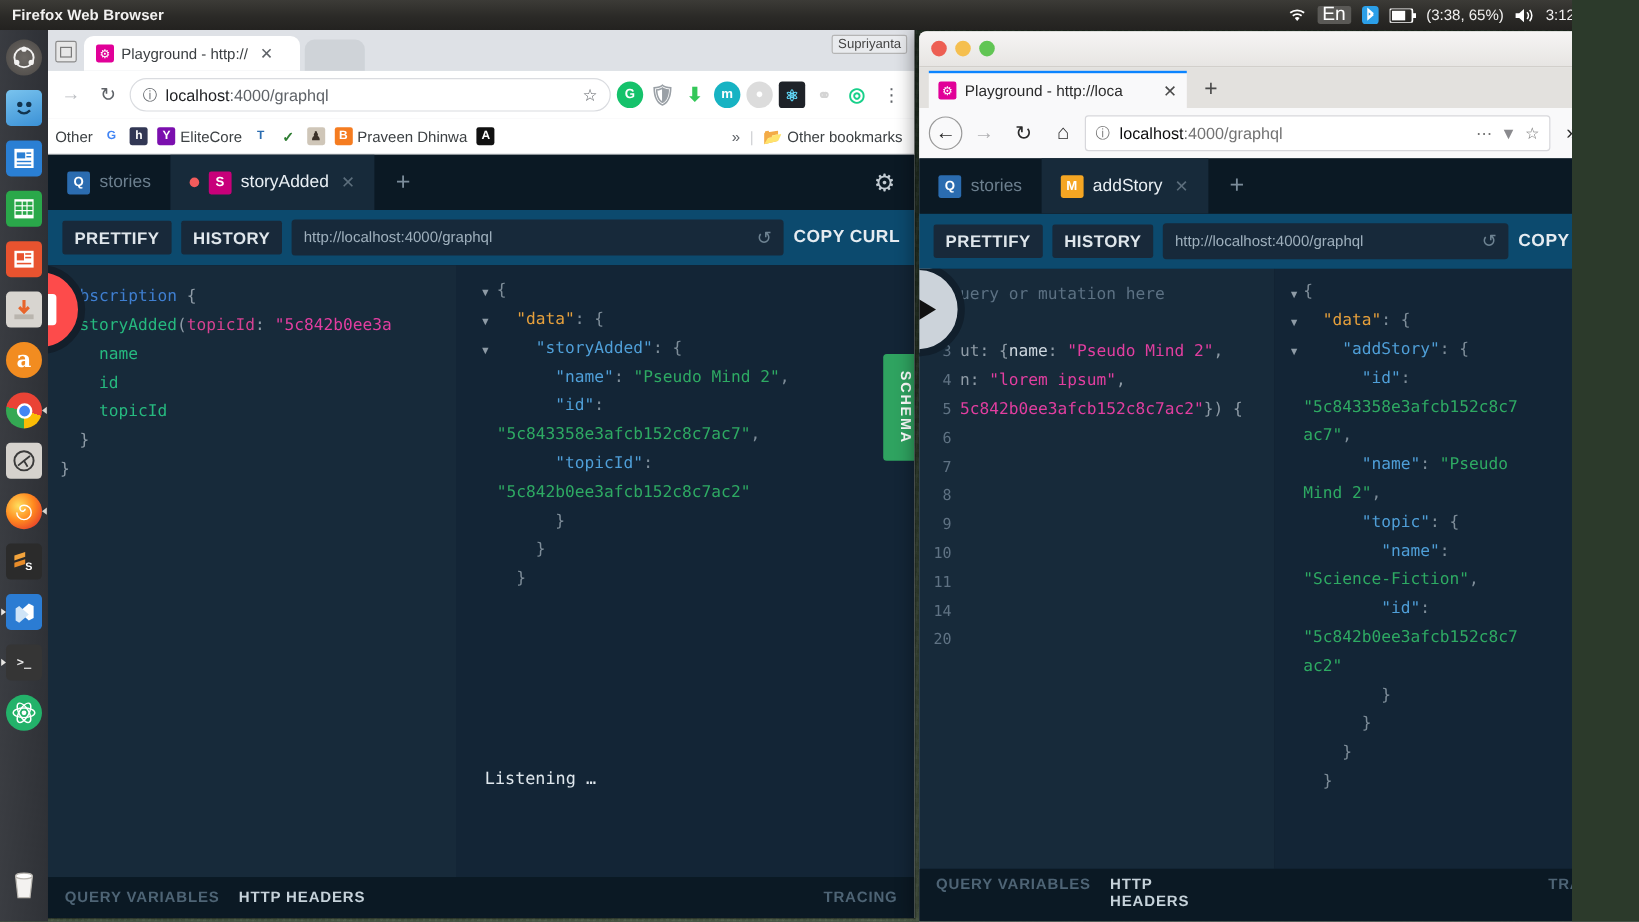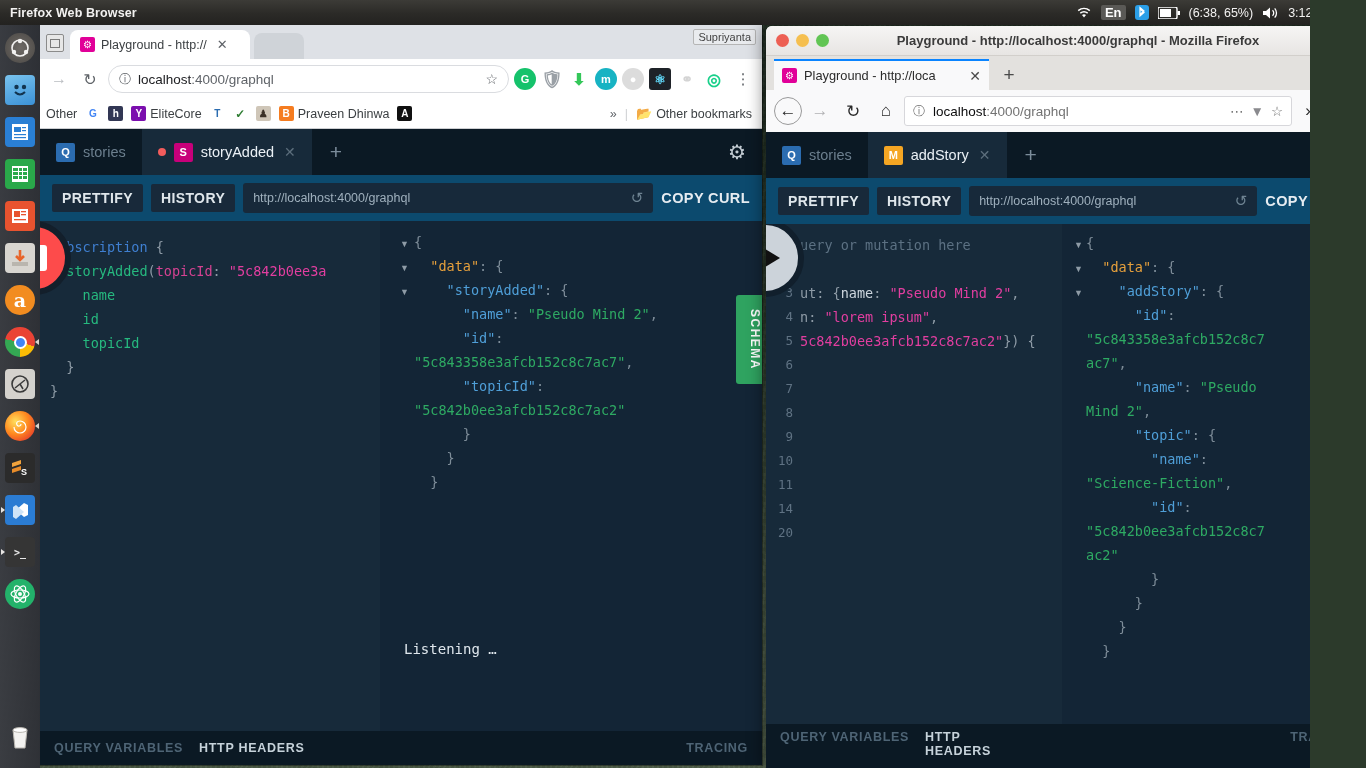--- a/index.html
+++ b/index.html
@@ -31,21 +31,21 @@
   #toppanel {
     position:absolute; top:0; left:0; width:1366px; height:25px; z-index:90;
     background: linear-gradient(180deg,#3c3b37 0%,#2b2a27 55%,#232220 100%);
     color:#f2f1f0; display:flex; align-items:center;
     font-size:12.5px; font-weight:bold;
   }
   #toppanel .app-title { margin-left:10px; letter-spacing:.1px; }
   .tray { margin-left:auto; display:flex; align-items:center; gap:9px; padding-right:9px; font-weight:normal; font-size:12.5px; }
   .tray .it { display:flex; align-items:center; gap:4px; }
   .kb-badge {
-    background:#5a5956; color:#fff; font-size:13px; font-weight:bold;
+    background:#5a5956; color:#fff; font-size:16px; font-weight:normal;
     padding:1px 4px; border-radius:2px; line-height:13px;
   }
   .bat-txt { font-size:12.5px; }
 
   
   #launcher {
     position:absolute; left:0; top:25px; width:40px; height:743px; z-index:80;
     background: linear-gradient(90deg, rgba(58,60,66,.96) 0%, rgba(46,48,54,.96) 100%);
     display:flex; flex-direction:column; align-items:center; padding-top:2px;
   }
@@ -231,21 +231,21 @@
             <path d="M5 4l4 3.5-4 3.5V2.5l4 3.5-4 3.5" stroke="#fff" stroke-width="1.2" fill="none"></path>
           </svg>
       </span>
       <span class="it">
         <svg width="22" height="12" viewBox="0 0 22 12">
             <rect x="0" y="0" width="19" height="12" rx="2" fill="none" stroke="#fff" stroke-width="1.4"></rect>
             <rect x="2" y="2" width="11" height="8" fill="#fff"></rect>
             <rect x="19.5" y="4" width="2.5" height="4" fill="#fff"></rect>
           </svg>
       </span>
-      <span class="bat-txt">(6:38, 65%)</span>
+      <span class="bat-txt">(3:38, 65%)</span>
       <span class="it">
         <svg width="17" height="14" viewBox="0 0 17 14">
             <path d="M1 5h3l4-3.5v11L4 9H1z" fill="#fff"></path>
             <path d="M10.5 4.2a3.8 3.8 0 0 1 0 5.6M12.7 2.4a6.8 6.8 0 0 1 0 9.2" stroke="#fff" stroke-width="1.3" fill="none"></path>
           </svg>
       </span>
       <span>3:12 AM</span>
       <span class="it">
         <svg width="14" height="14" viewBox="0 0 14 14">
             <path d="M7 1v6" stroke="#fff" stroke-width="1.5" fill="none"></path>
@@ -512,21 +512,20 @@
       </div>
     </div>
   </div>
 
   <div id="ffwin">
 
     <div class="ff-titlebar">
       <span class="ff-dot" style="background:#ed5f53;"></span>
       <span class="ff-dot" style="background:#f5bf4f;"></span>
       <span class="ff-dot" style="background:#61c554;"></span>
-      <span class="ff-title">Playground - http://localhost:4000/graphql - Mozilla Firefox</span>
     </div>
 
     <div class="ff-tabstrip">
       <div class="ff-tab">
         <span style="width:15px;height:15px;background:#e10098;border-radius:2px;color:#fff;font-size:10px;display:flex;align-items:center;justify-content:center;">⚙</span>
         <span class="ff-tab-title">Playground - http://loca</span>
         <span style="margin-left:auto;color:#4a4a4a;font-size:14px;">✕</span>
       </div>
       <div class="ff-newtab">+</div>
     </div>

